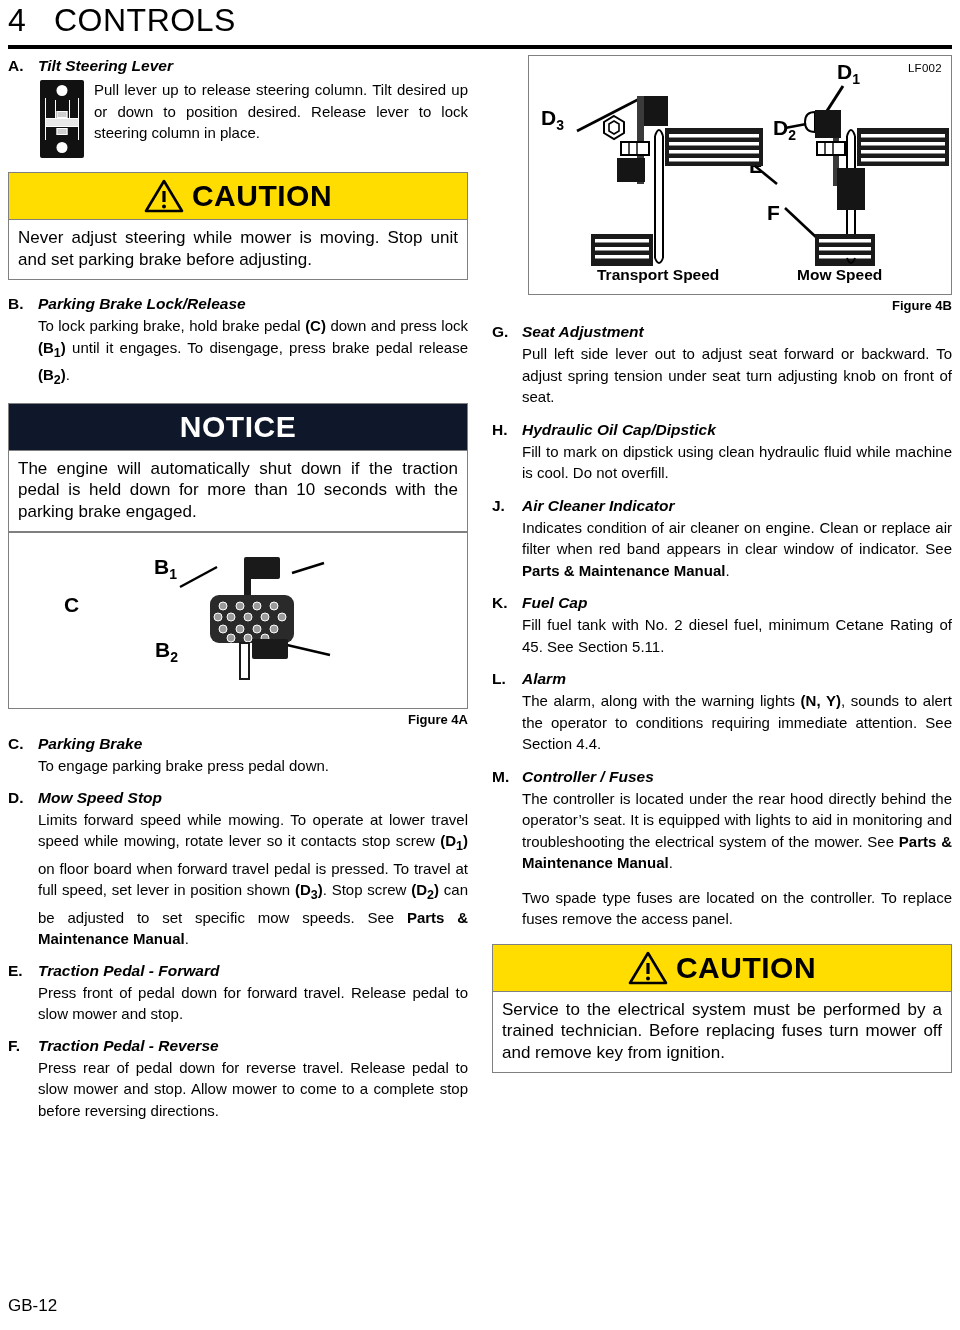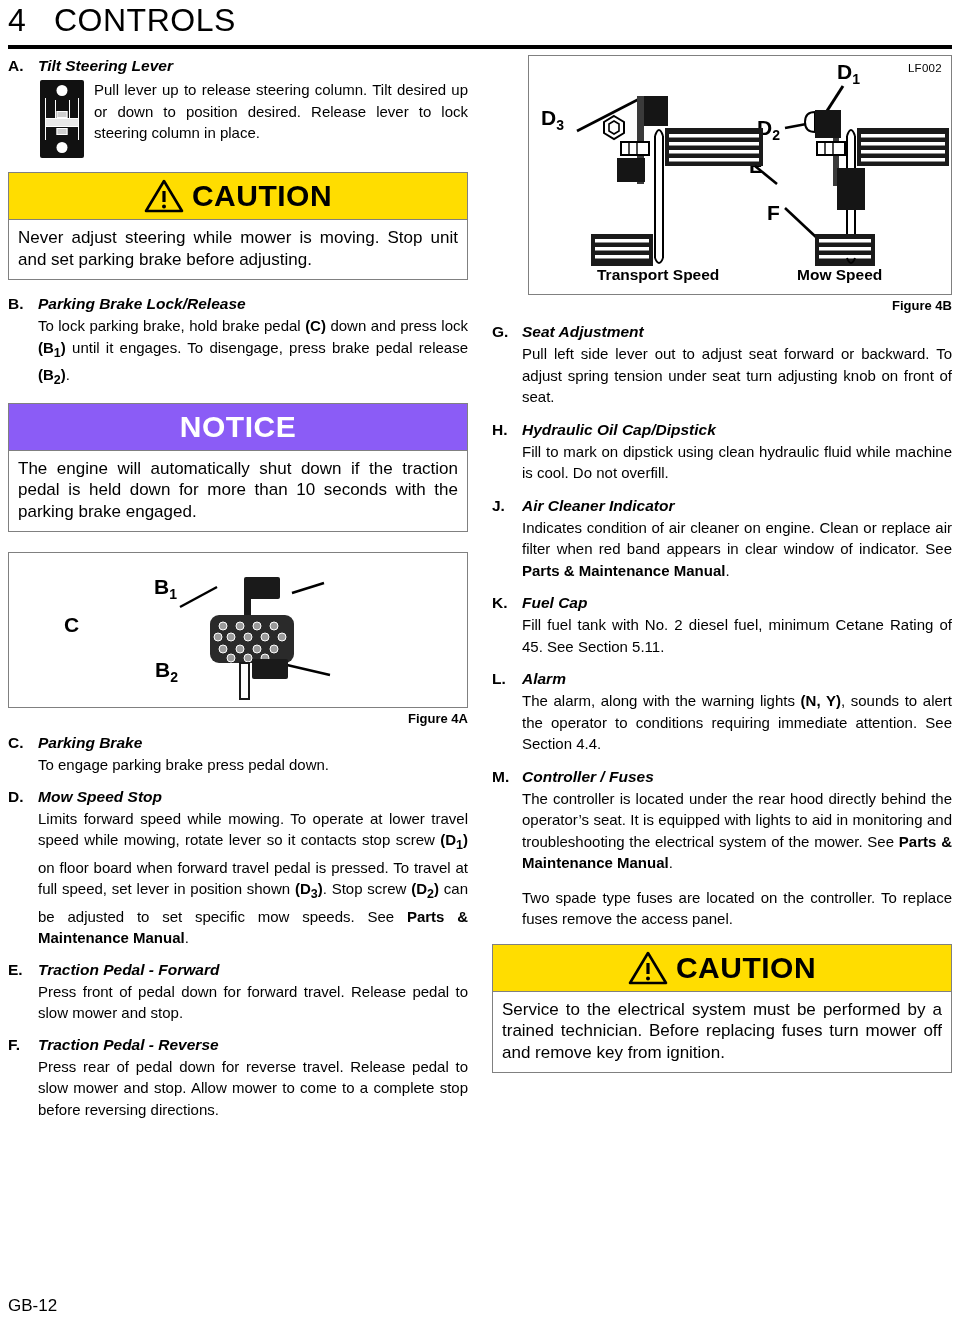--- a/index.html
+++ b/index.html
@@ -137,21 +137,21 @@
   }
   .alert-banner {
     display: flex;
     align-items: center;
     justify-content: center;
     gap: 8px;
     height: 46px;
     box-sizing: border-box;
   }
   .alert-banner.caution { background: #FFDD00; }
-  .alert-banner.notice  { background: #8b5cf6; }
+  .alert-banner.notice  { background: #0f172a; }
   .alert-word {
     font-size: 30px;
     font-weight: bold;
     letter-spacing: 0.5px;
   }
   .alert-word.caution-word { color: #000; }
   .alert-word.notice-word  { color: #fff; }
   .warn-tri { display: block; }
   .alert-body {
     font-size: 17px;
@@ -257,21 +257,21 @@
       </div>
     </div>
 
     <div class="alertbox" style="margin-top:11px;">
       <div class="alert-banner notice">
         <span class="alert-word notice-word">NOTICE</span>
       </div>
       <div class="alert-body">The engine will automatically shut down if the traction pedal is held down for more than 10 seconds with the parking brake engaged.</div>
     </div>
 
-    <div class="figbox" style="margin-top:20px; height:156px;">
+    <div class="figbox" style="margin-top:0; height:177px;">
       
       <div class="fig-label" style="left:145px; top:22px;"><span>B</span><span class="sub">1</span></div>
       <div class="fig-label" style="left:146px; top:105px;"><span>B</span><span class="sub">2</span></div>
       <div class="fig-label" style="left:143px; top:60px; transform:translateX(-88px);"><span>C</span></div>
 
       <svg width="100%" height="160" viewBox="0 0 452 160">
 
         <line x1="168" y1="54" x2="205" y2="34" stroke="#000" stroke-width="2.4"></line>
         <line x1="280" y1="40" x2="312" y2="30" stroke="#000" stroke-width="2.4"></line>
         <line x1="275" y1="112" x2="318" y2="122" stroke="#000" stroke-width="2.4"></line>
@@ -340,21 +340,21 @@
     </div>
 
   </div>
 
   <div class="col col-right">
 
     <div class="figbox" style="margin-left:36px; width:424px; height:240px;">
       <div class="fig-code">LF002</div>
 
       <div class="fig-label" style="left:308px; top:4px;"><span>D</span><span class="sub">1</span></div>
-      <div class="fig-label" style="left:228px; top:60px;"><span>D</span><span class="sub">2</span></div>
+      <div class="fig-label" style="left:244px; top:60px;"><span>D</span><span class="sub">2</span></div>
       <div class="fig-label" style="left:12px; top:50px;"><span>D</span><span class="sub">3</span></div>
       <div class="fig-label" style="left:220px; top:98px;"><span>E</span></div>
       <div class="fig-label" style="left:238px; top:145px;"><span>F</span></div>
 
       <div class="fig-speedlabel" style="left:68px; bottom:10px;">Transport Speed</div>
       <div class="fig-speedlabel" style="left:268px; bottom:10px;">Mow Speed</div>
 
       <svg width="424" height="240" viewBox="0 0 424 240" style="position:absolute;left:0;top:0;">
 
         <line x1="48" y1="75" x2="112" y2="42" stroke="#000" stroke-width="2.6"></line>

